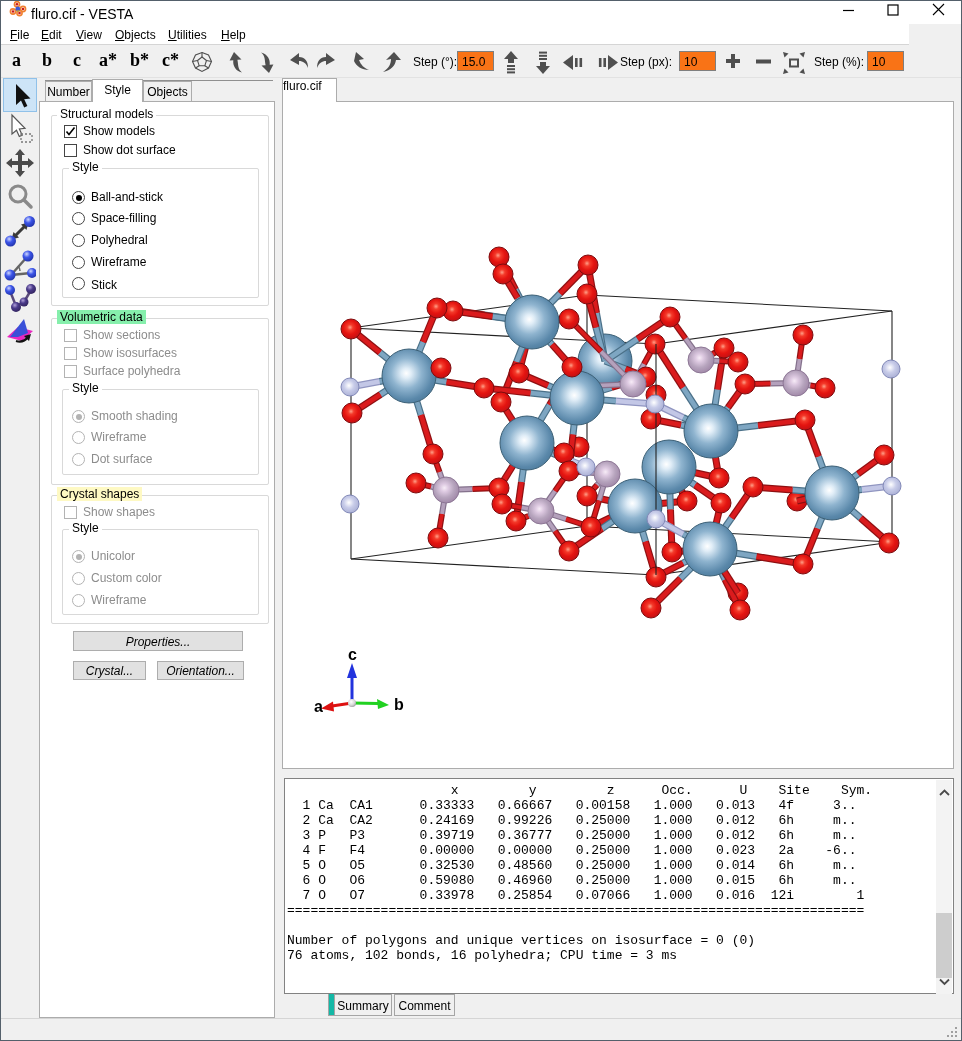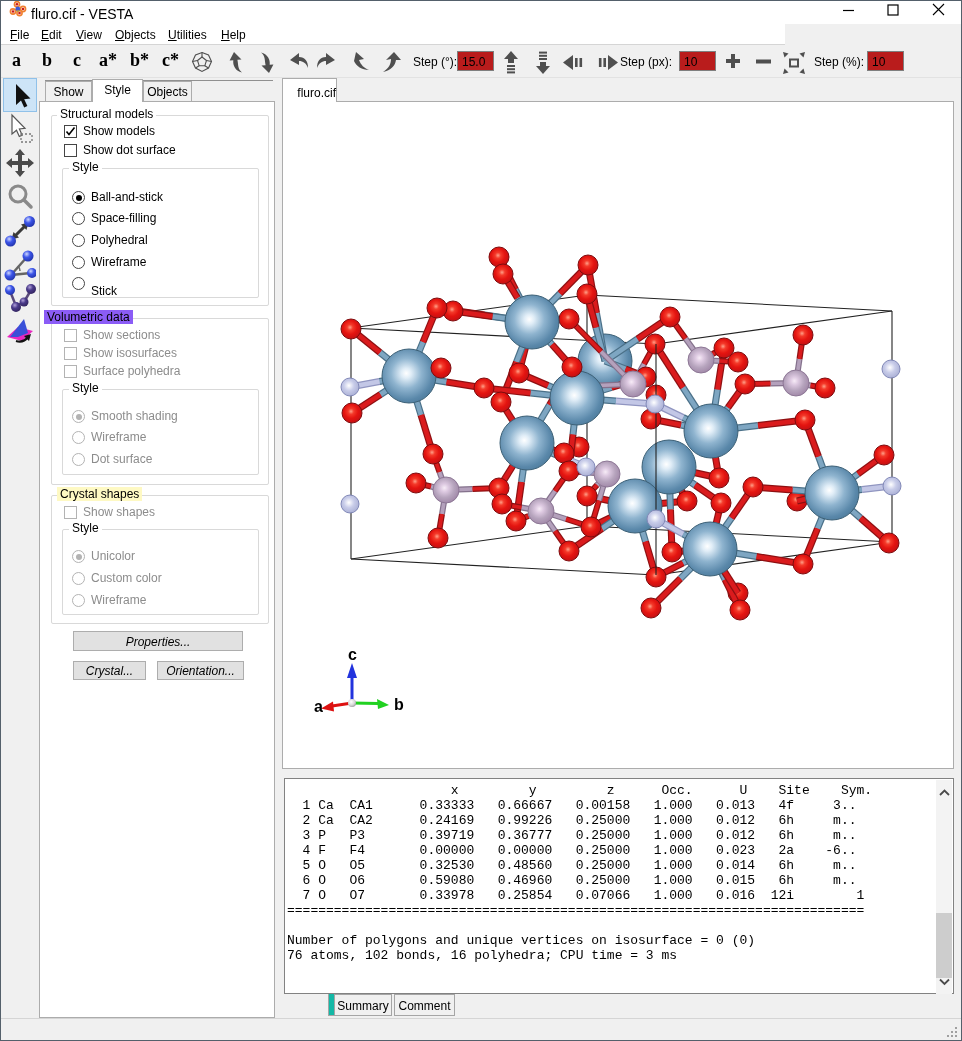--- a/index.html
+++ b/index.html
@@ -5,29 +5,29 @@
 * { margin:0; padding:0; box-sizing:border-box; }
 html,body { width:962px; height:1041px; }
 body { font-family:"Liberation Sans", sans-serif; font-size:12px; color:#000;
   background:#f0f0f0; position:relative; overflow:hidden;
   border:1px solid #54606b; }
 .abs { position:absolute; }
 
 #titlebar { left:0; top:0; width:960px; height:23px; background:#fff; }
 #title-text { left:30px; top:5px; font-size:14px; }
 
-#menubar { left:0; top:23px; width:784px; height:21px; background:#fff;
+#menubar { left:0; top:23px; width:908px; height:21px; background:#fff;
   border-bottom:1px solid #d5d5d5; }
 .menu-item { top:4px; font-size:12px; }
 
 #toolbar { left:0; top:45px; width:960px; height:32px; background:#f0f0f0;
   border-bottom:1px solid #e2e2e2; }
 .tbtxt { font-family:"Liberation Serif", serif; font-weight:bold; font-size:18px; top:4px; }
 .tblabel { font-size:12px; top:9px; }
-.tbinput { height:20px; top:5px; background:#b91c1c; border:1px solid #7f7f7f;
+.tbinput { height:20px; top:5px; background:#f97316; border:1px solid #7f7f7f;
   font-size:12px; text-align:left; padding:3px 0 0 4px; }
 
 .lic { left:2px; width:34px; height:34px; }
 .lic.sel { background:#cde4f7; border:1px solid #90c1e9; }
 
 .tab { border:1px solid #acacac; background:#f0f0f0; text-align:center;
   font-size:12px; }
 .tab.on { background:#fff; border-bottom:none; z-index:5; }
 #lpanel { left:38px; top:100px; width:236px; height:917px; background:#fff;
   border:1px solid #acacac; }
@@ -223,21 +223,21 @@
       <circle cx="20" cy="19" r="4.5" fill="url(#gD)"></circle>
       <circle cx="27" cy="6" r="5" fill="url(#gD)"></circle>
     </svg></div><div class="abs lic" style="top:315px;padding:1px 0 0 1px"><svg width="32" height="32" viewBox="0 0 32 32">
       <polygon points="3,20 14,10 29,14 18,24" fill="#e828c0"></polygon>
       <polygon points="6,20 20,2 24,16 14,20" fill="#3a50d8"></polygon>
       <path d="M12,24 A11,11 0 0,0 24,20" fill="none" stroke="#111" stroke-width="2.2"></path>
       <path d="M25,24 L27,17 L20,19 Z" fill="#111"></path>
     </svg></div>
 
 <div class="abs" style="left:44px;top:79px;width:228px;height:1px;background:#909090"></div>
-<div class="abs tab" style="left:44px;top:80px;width:47px;height:21px;padding-top:3px">Show</div>
+<div class="abs tab" style="left:44px;top:80px;width:47px;height:21px;padding-top:3px">Number</div>
 <div class="abs tab on" style="left:91px;top:78px;width:51px;height:23px;padding-top:3px">Style</div>
 <div class="abs tab" style="left:142px;top:80px;width:49px;height:21px;padding-top:3px">Objects</div>
 
 <div class="abs" id="lpanel">
   <div class="abs" style="left:11px;top:13px;width:218px;height:191px;border:1px solid #d9d9d9;border-radius:2px"></div>
     <div class="lbl " style="left:17px;top:5px;background:#fff;padding:0 3px">Structural models</div>
     <div class="cb" style="left:24px;top:23px">
       <svg width="11" height="11" style="position:absolute;left:0;top:0">
         <path d="M1.5,5.5 L4,8.5 L9.5,1.5" stroke="#000" stroke-width="1.6" fill="none"></path>
       </svg>
@@ -249,23 +249,23 @@
     <div class="lbl " style="left:29px;top:58px;background:#fff;padding:0 3px">Style</div>
     <div class="rd on" style="left:32px;top:89px"></div>
     <div class="lbl" style="left:51px;top:88px">Ball-and-stick</div>
     <div class="rd" style="left:32px;top:110px"></div>
     <div class="lbl" style="left:51px;top:109px">Space-filling</div>
     <div class="rd" style="left:32px;top:132px"></div>
     <div class="lbl" style="left:51px;top:131px">Polyhedral</div>
     <div class="rd" style="left:32px;top:154px"></div>
     <div class="lbl" style="left:51px;top:153px">Wireframe</div>
     <div class="rd" style="left:32px;top:175px"></div>
-    <div class="lbl" style="left:51px;top:182px">Stick</div>
+    <div class="lbl" style="left:51px;top:176px">Stick</div>
     <div class="abs" style="left:11px;top:216px;width:218px;height:167px;border:1px solid #d9d9d9;border-radius:2px"></div>
-    <div class="lbl " style="left:4px;top:208px;background:#8b5cf6;padding:0 3px">Volumetric data</div>
+    <div class="lbl " style="left:17px;top:208px;background:#86efac;padding:0 3px">Volumetric data</div>
     <div class="cb dis" style="left:24px;top:227px"></div>
     <div class="lbl dis-t" style="left:43px;top:226px">Show sections</div>
     <div class="cb dis" style="left:24px;top:245px"></div>
     <div class="lbl dis-t" style="left:43px;top:244px">Show isosurfaces</div>
     <div class="cb dis" style="left:24px;top:263px"></div>
     <div class="lbl dis-t" style="left:43px;top:262px">Surface polyhedra</div>
     <div class="abs" style="left:22px;top:287px;width:197px;height:86px;border:1px solid #d9d9d9;border-radius:2px"></div>
     <div class="lbl " style="left:29px;top:279px;background:#fff;padding:0 3px">Style</div>
     <div class="rd dis on" style="left:32px;top:308px"></div>
     <div class="lbl dis-t" style="left:51px;top:307px">Smooth shading</div>
@@ -284,21 +284,21 @@
     <div class="rd dis" style="left:32px;top:470px"></div>
     <div class="lbl dis-t" style="left:51px;top:469px">Custom color</div>
     <div class="rd dis" style="left:32px;top:492px"></div>
     <div class="lbl dis-t" style="left:51px;top:491px">Wireframe</div>
     <div class="pbtn" style="left:33px;top:529px;width:170px;height:20px;padding-top:3px">Properties...</div>
     <div class="pbtn" style="left:33px;top:559px;width:73px;height:19px;padding-top:2px">Crystal...</div>
     <div class="pbtn" style="left:117px;top:559px;width:87px;height:19px;padding-top:2px">Orientation...</div>
 </div>
 
 <div class="abs" id="cvtab">
-    <div style="margin-top:7px;text-align:right">fluro.cif</div>
+    <div style="margin-top:0;text-align:left">fluro.cif</div>
   </div>
 <div class="abs" id="canvas"><svg width="670" height="666" viewBox="0 0 670 666">
       <defs>
 <radialGradient id="gCa" cx="45%" cy="45%" r="70%">
  <stop offset="0%" stop-color="#ffffff"></stop>
           <stop offset="13%" stop-color="#e0edf7"></stop>
  <stop offset="40%" stop-color="#8fb4cf"></stop>
           <stop offset="70%" stop-color="#5a88aa"></stop>
  <stop offset="92%" stop-color="#487595"></stop>
           <stop offset="100%" stop-color="#3f6b8b"></stop>

